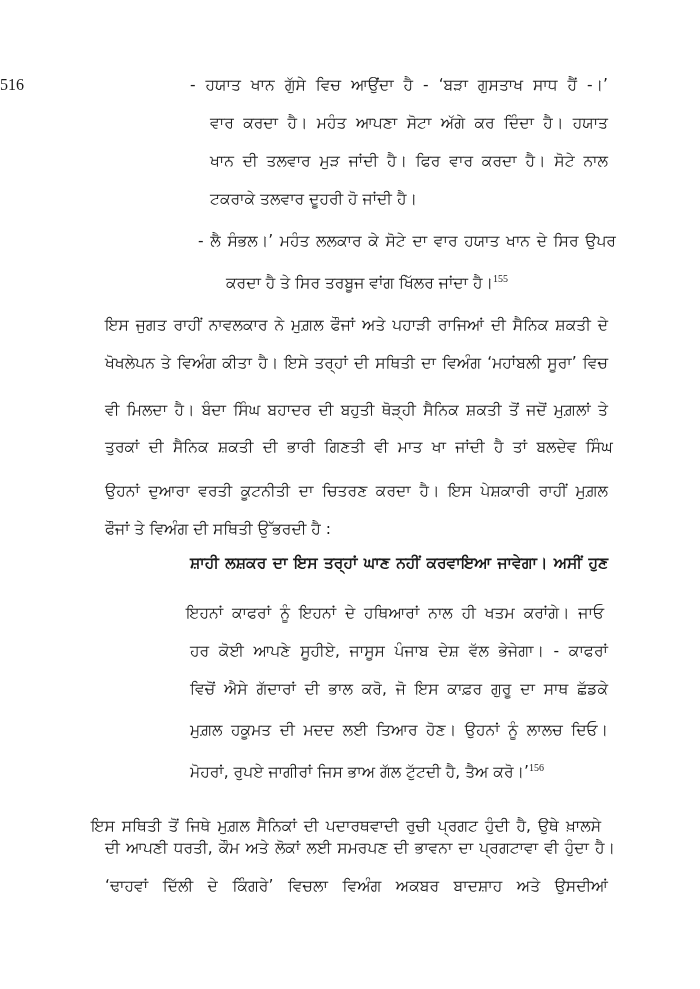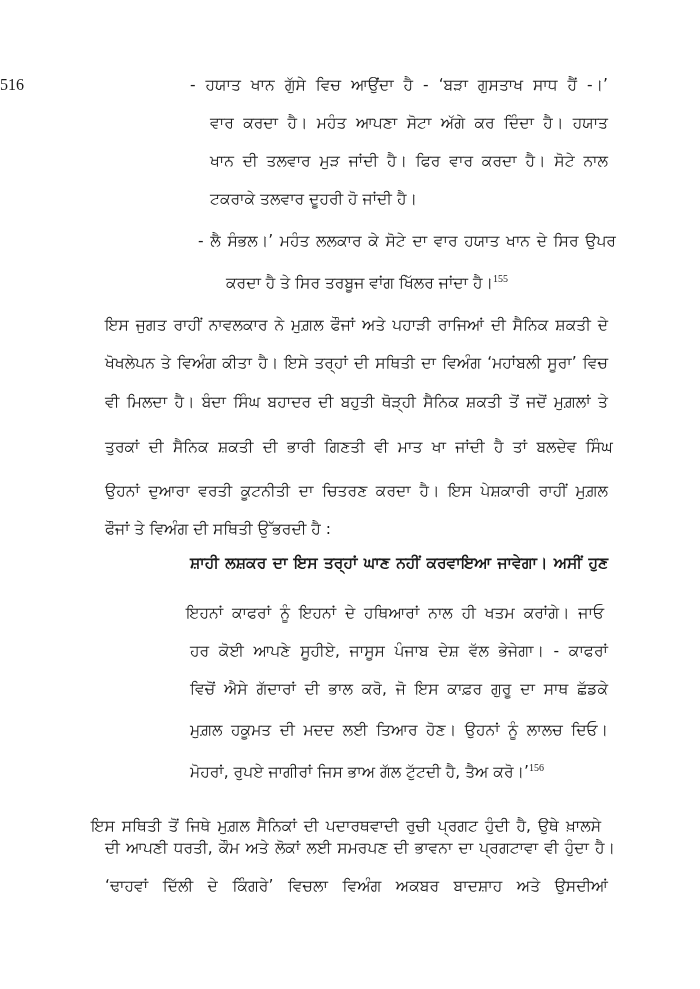--- a/index.html
+++ b/index.html
@@ -19,21 +19,21 @@
 
   <div class="line justify" style="top:75px;left:190px;width:418px;"><span>- ਹਯਾਤ ਖਾਨ ਗੁੱਸੇ ਵਿਚ ਆਉਂਦਾ ਹੈ - ‘ਬੜਾ ਗੁਸਤਾਖ ਸਾਧ ਹੈਂ -।’</span></div>
   <div class="line justify" style="top:113px;left:210px;width:398px;"><span>ਵਾਰ ਕਰਦਾ ਹੈ। ਮਹੰਤ ਆਪਣਾ ਸੋਟਾ ਅੱਗੇ ਕਰ ਦਿੰਦਾ ਹੈ। ਹਯਾਤ</span></div>
   <div class="line justify" style="top:151px;left:210px;width:398px;"><span>ਖਾਨ ਦੀ ਤਲਵਾਰ ਮੁੜ ਜਾਂਦੀ ਹੈ। ਫਿਰ ਵਾਰ ਕਰਦਾ ਹੈ। ਸੋਟੇ ਨਾਲ</span></div>
   <div class="line" style="top:189px;left:210px;"><span>ਟਕਰਾਕੇ ਤਲਵਾਰ ਦੂਹਰੀ ਹੋ ਜਾਂਦੀ ਹੈ।</span></div>
   <div class="line justify" style="top:231px;left:190px;width:418px;margin-left:8px;"><span>- ਲੈ ਸੰਭਲ।’ ਮਹੰਤ ਲਲਕਾਰ ਕੇ ਸੋਟੇ ਦਾ ਵਾਰ ਹਯਾਤ ਖਾਨ ਦੇ ਸਿਰ ਉਪਰ</span></div>
   <div class="line" style="top:269px;left:210px;margin-left:16px;"><span>ਕਰਦਾ ਹੈ ਤੇ ਸਿਰ ਤਰਬੂਜ ਵਾਂਗ ਖਿੱਲਰ ਜਾਂਦਾ ਹੈ।</span><sup>155</sup></div>
 
   <div class="line justify" style="top:315px;left:105px;width:503px;">ਇਸ ਜੁਗਤ ਰਾਹੀਂ ਨਾਵਲਕਾਰ ਨੇ ਮੁਗ਼ਲ ਫੌਜਾਂ ਅਤੇ ਪਹਾੜੀ ਰਾਜਿਆਂ ਦੀ ਸੈਨਿਕ ਸ਼ਕਤੀ ਦੇ</div>
   <div class="line justify" style="top:353px;left:105px;width:503px;">ਖੋਖਲੇਪਨ ਤੇ ਵਿਅੰਗ ਕੀਤਾ ਹੈ। ਇਸੇ ਤਰ੍ਹਾਂ ਦੀ ਸਥਿਤੀ ਦਾ ਵਿਅੰਗ ‘ਮਹਾਂਬਲੀ ਸੂਰਾ’ ਵਿਚ</div>
-  <div class="line justify" style="top:392px;left:105px;width:503px;">ਵੀ ਮਿਲਦਾ ਹੈ। ਬੰਦਾ ਸਿੰਘ ਬਹਾਦਰ ਦੀ ਬਹੁਤੀ ਥੋੜ੍ਹੀ ਸੈਨਿਕ ਸ਼ਕਤੀ ਤੋਂ ਜਦੋਂ ਮੁਗ਼ਲਾਂ ਤੇ</div>
+  <div class="line justify" style="top:400px;left:105px;width:503px;font-family:Liberation Serif, serif;">ਵੀ ਮਿਲਦਾ ਹੈ। ਬੰਦਾ ਸਿੰਘ ਬਹਾਦਰ ਦੀ ਬਹੁਤੀ ਥੋੜ੍ਹੀ ਸੈਨਿਕ ਸ਼ਕਤੀ ਤੋਂ ਜਦੋਂ ਮੁਗ਼ਲਾਂ ਤੇ</div>
   <div class="line justify" style="top:438px;left:105px;width:503px;font-family:Liberation Mono, monospace;">ਤੁਰਕਾਂ ਦੀ ਸੈਨਿਕ ਸ਼ਕਤੀ ਦੀ ਭਾਰੀ ਗਿਣਤੀ ਵੀ ਮਾਤ ਖਾ ਜਾਂਦੀ ਹੈ ਤਾਂ ਬਲਦੇਵ ਸਿੰਘ</div>
   <div class="line justify" style="top:481px;left:105px;width:503px;">ਉਹਨਾਂ ਦੁਆਰਾ ਵਰਤੀ ਕੂਟਨੀਤੀ ਦਾ ਚਿਤਰਣ ਕਰਦਾ ਹੈ। ਇਸ ਪੇਸ਼ਕਾਰੀ ਰਾਹੀਂ ਮੁਗ਼ਲ</div>
   <div class="line" style="top:519px;left:105px;">ਫੌਜਾਂ ਤੇ ਵਿਅੰਗ ਦੀ ਸਥਿਤੀ ਉੱਭਰਦੀ ਹੈ :</div>
 
   <div class="line justify" style="top:553px;left:190px;width:418px;font-weight:bold;"><span>ਸ਼ਾਹੀ ਲਸ਼ਕਰ ਦਾ ਇਸ ਤਰ੍ਹਾਂ ਘਾਣ ਨਹੀਂ ਕਰਵਾਇਆ ਜਾਵੇਗਾ। ਅਸੀਂ ਹੁਣ</span></div>
   <div class="line justify" style="top:603px;left:186px;width:418px;"><span>ਇਹਨਾਂ ਕਾਫਰਾਂ ਨੂੰ ਇਹਨਾਂ ਦੇ ਹਥਿਆਰਾਂ ਨਾਲ ਹੀ ਖਤਮ ਕਰਾਂਗੇ। ਜਾਓ</span></div>
   <div class="line justify" style="top:641px;left:190px;width:418px;"><span>ਹਰ ਕੋਈ ਆਪਣੇ ਸੂਹੀਏ, ਜਾਸੂਸ ਪੰਜਾਬ ਦੇਸ਼ ਵੱਲ ਭੇਜੇਗਾ। - ਕਾਫਰਾਂ</span></div>
   <div class="line justify" style="top:679px;left:190px;width:418px;"><span>ਵਿਚੋਂ ਐਸੇ ਗੱਦਾਰਾਂ ਦੀ ਭਾਲ ਕਰੋ, ਜੋ ਇਸ ਕਾਫ਼ਰ ਗੁਰੂ ਦਾ ਸਾਥ ਛੱਡਕੇ</span></div>
   <div class="line justify" style="top:720px;left:190px;width:418px;"><span>ਮੁਗ਼ਲ ਹਕੂਮਤ ਦੀ ਮਦਦ ਲਈ ਤਿਆਰ ਹੋਣ। ਉਹਨਾਂ ਨੂੰ ਲਾਲਚ ਦਿਓ।</span></div>
   <div class="line" style="top:758px;left:190px;"><span>ਮੋਹਰਾਂ, ਰੁਪਏ ਜਾਗੀਰਾਂ ਜਿਸ ਭਾਅ ਗੱਲ ਟੁੱਟਦੀ ਹੈ, ਤੈਅ ਕਰੋ।’</span><sup>156</sup></div>

